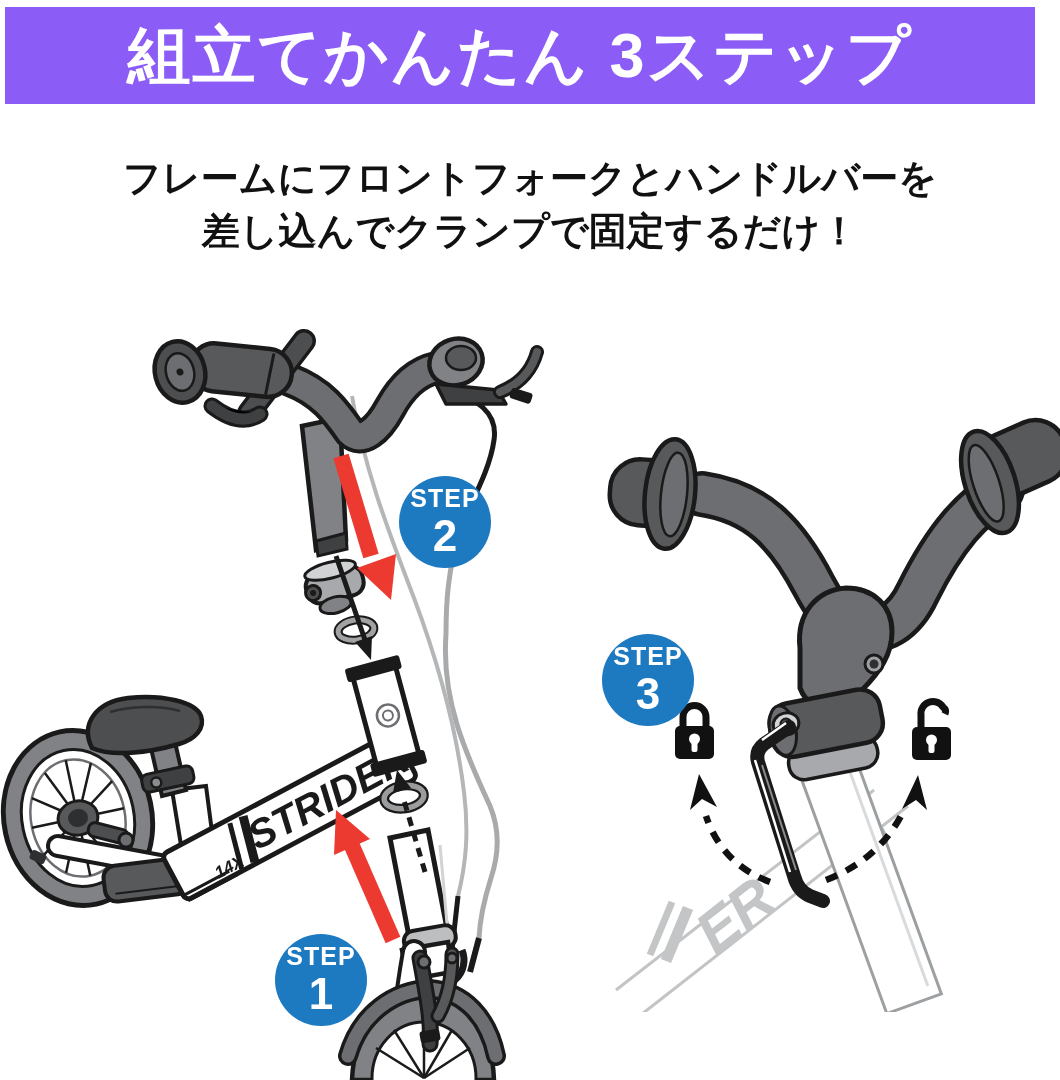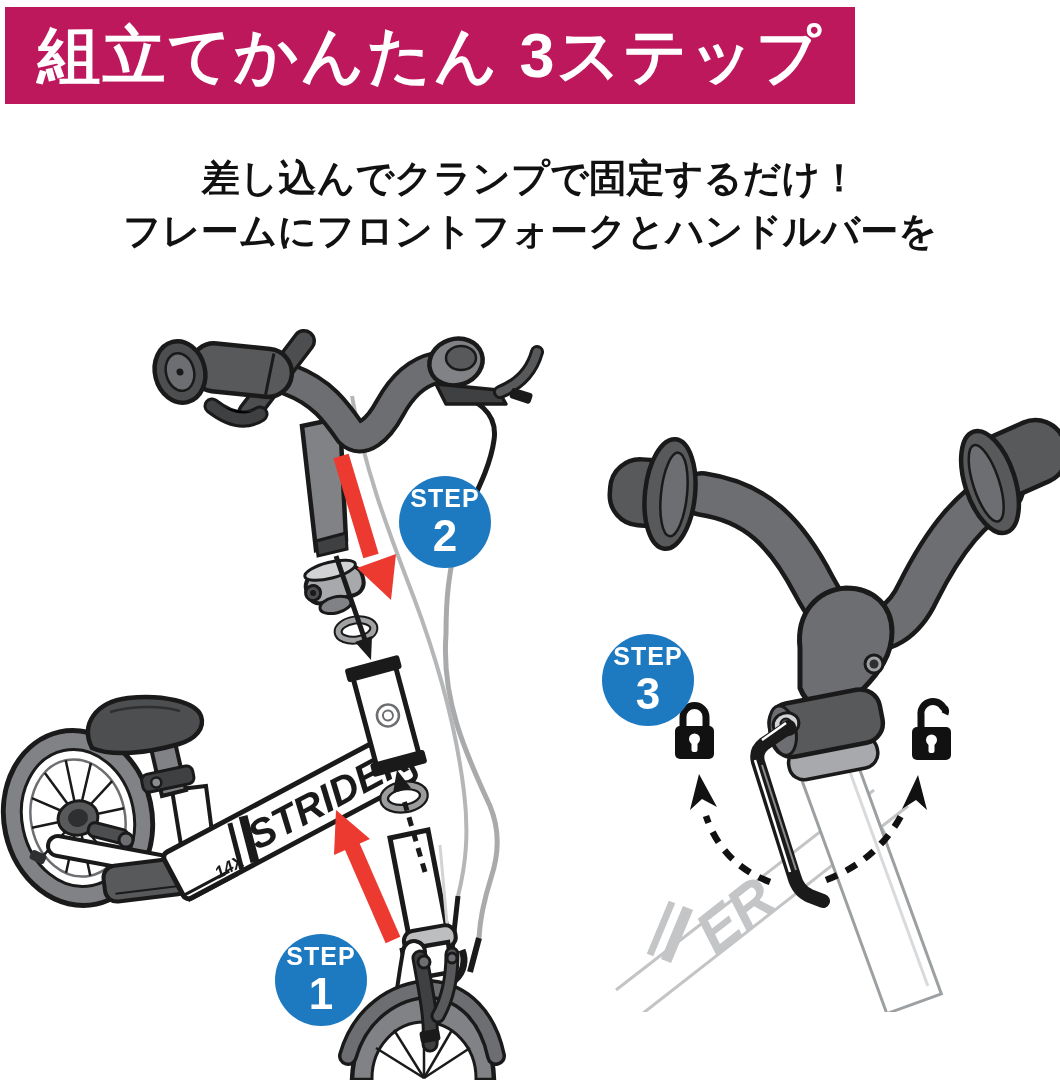--- a/index.html
+++ b/index.html
@@ -1,18 +1,18 @@
 <!DOCTYPE html>
 <html><head>
 <meta charset="utf-8">
 <style>
   html,body{margin:0;padding:0;background:#ffffff;}
   .page{position:relative;width:1060px;height:1080px;background:#ffffff;overflow:hidden;
         font-family:"Liberation Sans","DejaVu Sans",sans-serif;}
-  .banner{position:absolute;left:5px;top:7px;width:850px;height:97px;background:#be185d;
+  .banner{position:absolute;left:5px;top:7px;width:1030px;height:97px;background:#8b5cf6;
           display:flex;align-items:center;justify-content:center;}
   .banner-title{color:#ffffff;font-size:63px;font-weight:700;letter-spacing:2px;white-space:nowrap;}
   .subtitle{position:absolute;left:0;top:152px;width:1060px;text-align:center;color:#111111;
             font-size:38px;font-weight:700;line-height:53px;}
   .illo{position:absolute;}
   .step-badge{position:absolute;width:92px;height:92px;border-radius:50%;background:#1d79c0;
               display:flex;flex-direction:column;align-items:center;justify-content:center;
               color:#ffffff;font-weight:700;text-align:center;line-height:1;margin-top:32px;}
   .step-word{font-size:25px;letter-spacing:1px;}
   .step-num{font-size:44px;margin-top:3px;}
@@ -24,22 +24,22 @@
 </head>
 <body>
 
 <div class="page">
 
   <div class="banner">
     <div class="banner-title">組立てかんたん 3ステップ</div>
   </div>
 
   <div class="subtitle">
+    <div>フレームにフロントフォークとハンドルバーを</div>
     <div>差し込んでクランプで固定するだけ！</div>
-    <div>フレームにフロントフォークとハンドルバーを</div>
   </div>
 
   <svg class="illo" style="left:0;top:300px" width="560" height="780" viewBox="0 300 560 780">
 
     <g>
       <path d="M 437 386 C 480 398 498 414 494 440 C 490 470 472 500 460 528" fill="none" stroke="#1a1a1a" stroke-width="5"></path>
       <path d="M 460 528 C 448 572 446 600 446 634 C 441 702 468 758 490 806 C 500 830 499 854 491 878 C 485 897 480 916 479 938" fill="none" stroke="#a8aaac" stroke-width="5"></path>
       <path d="M 479 938 L 470 972" fill="none" stroke="#1a1a1a" stroke-width="6"></path>
       <path d="M 352 396 C 364 470 392 540 414 598 C 438 662 456 726 464 792 C 469 833 466 864 458 896" fill="none" stroke="#b4b6b8" stroke-width="4"></path>
       <path d="M 458 896 L 452 950" fill="none" stroke="#1a1a1a" stroke-width="5"></path>

